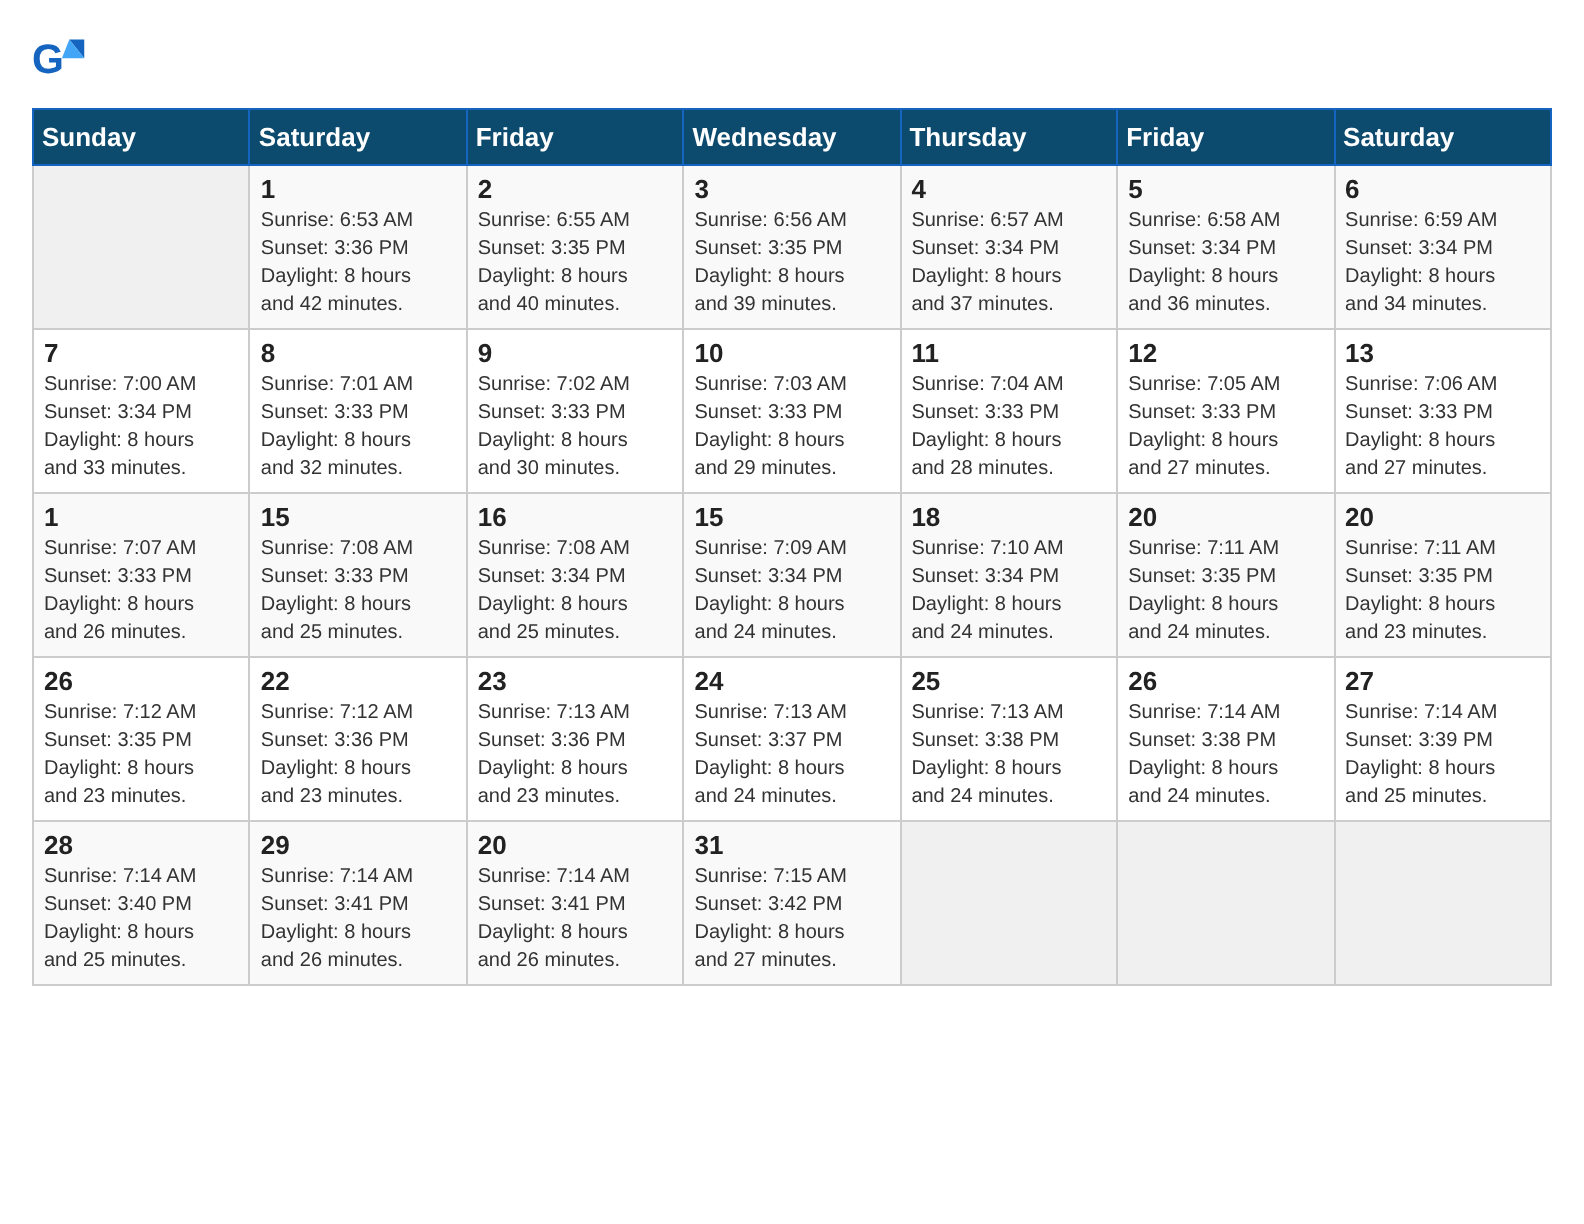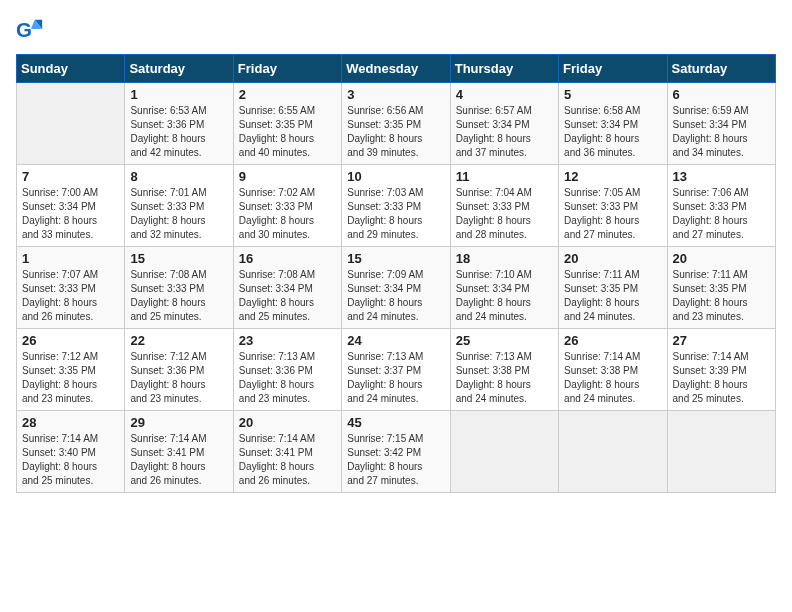--- a/index.html
+++ b/index.html
@@ -241,21 +241,21 @@
         </td>
         <td>
           <span class="day-num">29</span>
           <div class="cell-info">Sunrise: 7:14 AM<br>Sunset: 3:41 PM<br>Daylight: 8 hours<br>and 26 minutes.</div>
         </td>
         <td>
           <span class="day-num">20</span>
           <div class="cell-info">Sunrise: 7:14 AM<br>Sunset: 3:41 PM<br>Daylight: 8 hours<br>and 26 minutes.</div>
         </td>
         <td>
-          <span class="day-num">45</span>
+          <span class="day-num">31</span>
           <div class="cell-info">Sunrise: 7:15 AM<br>Sunset: 3:42 PM<br>Daylight: 8 hours<br>and 27 minutes.</div>
         </td>
         <td class="empty-cell"></td>
         <td class="empty-cell"></td>
         <td class="empty-cell"></td>
       </tr>
     </tbody>
 </table>
 
 </body></html>

